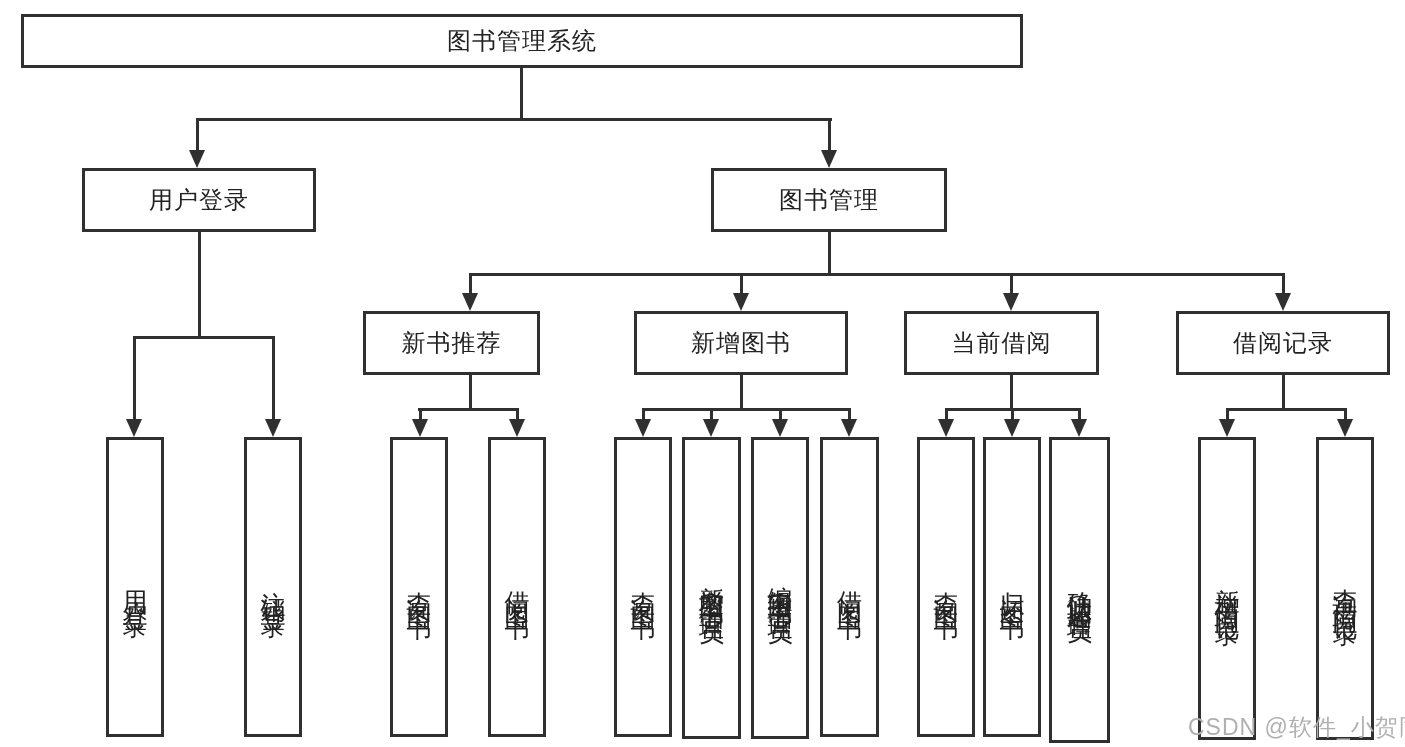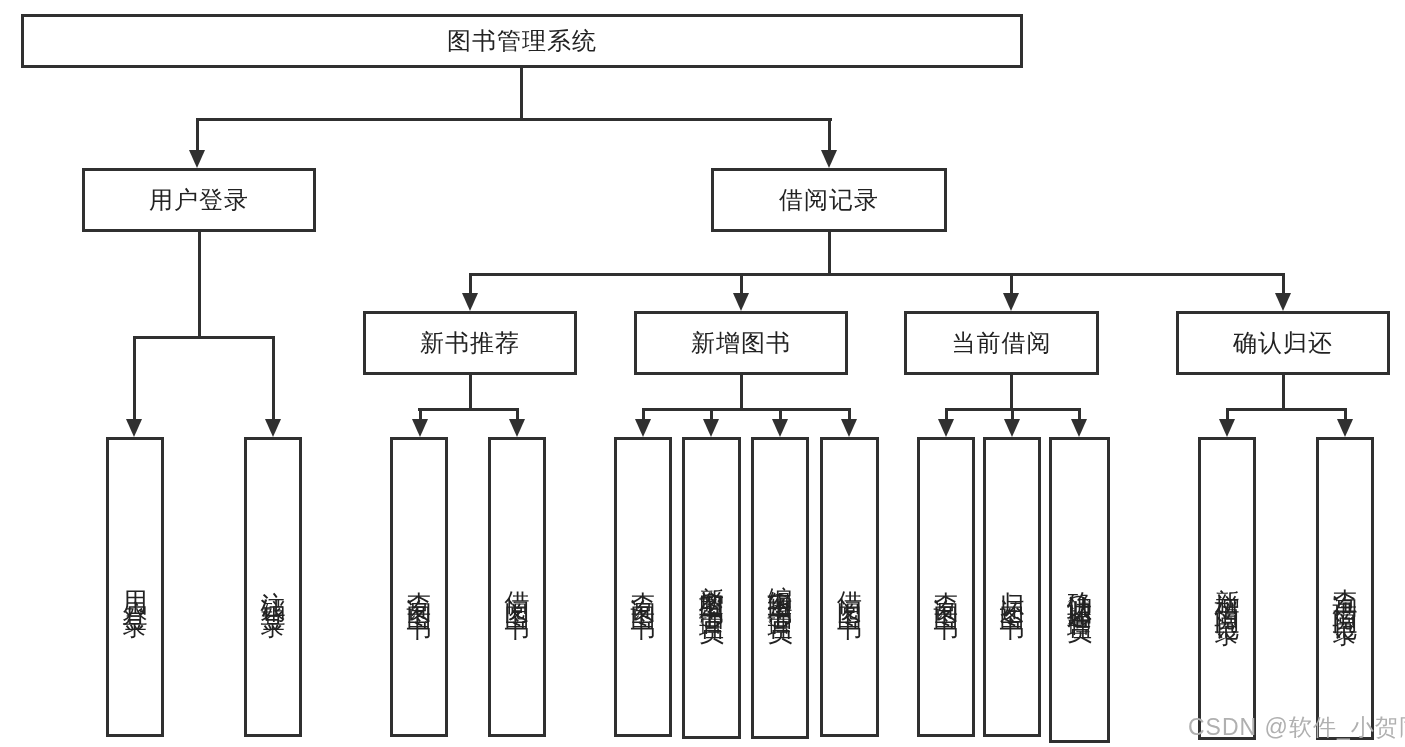--- a/index.html
+++ b/index.html
@@ -59,38 +59,38 @@
 <div class="canvas">
 
   <div class="box" style="left:21px;top:14px;width:1002px;height:54px">图书管理系统</div>
 
   <div class="vline" style="left:520px;top:68px;height:50px"></div>
   <div class="hline" style="left:196px;top:118px;width:636px"></div>
   <div class="arrow" style="left:189px;top:118px;height:50px"></div>
   <div class="arrow" style="left:821px;top:118px;height:50px"></div>
 
   <div class="box" style="left:82px;top:168px;width:234px;height:64px">用户登录</div>
-  <div class="box" style="left:711px;top:168px;width:236px;height:64px">借阅记录</div>
+  <div class="box" style="left:711px;top:168px;width:236px;height:64px">图书管理</div>
 
   <div class="vline" style="left:198px;top:232px;height:104px"></div>
   <div class="hline" style="left:133px;top:336px;width:142px"></div>
   <div class="arrow" style="left:126px;top:336px;height:101px"></div>
   <div class="arrow" style="left:265px;top:336px;height:101px"></div>
 
   <div class="vline" style="left:828px;top:232px;height:41px"></div>
   <div class="hline" style="left:469px;top:273px;width:814px"></div>
   <div class="arrow" style="left:462px;top:273px;height:38px"></div>
   <div class="arrow" style="left:733px;top:273px;height:38px"></div>
   <div class="arrow" style="left:1003px;top:273px;height:38px"></div>
   <div class="arrow" style="left:1275px;top:273px;height:38px"></div>
 
-  <div class="box" style="left:363px;top:311px;width:214px;height:64px">新书推荐</div>
+  <div class="box" style="left:363px;top:311px;width:177px;height:64px">新书推荐</div>
   <div class="box" style="left:634px;top:311px;width:214px;height:64px">新增图书</div>
   <div class="box" style="left:904px;top:311px;width:195px;height:64px">当前借阅</div>
-  <div class="box" style="left:1176px;top:311px;width:214px;height:64px">确认归还</div>
+  <div class="box" style="left:1176px;top:311px;width:214px;height:64px">借阅记录</div>
 
   <div class="vline" style="left:469px;top:375px;height:33px"></div>
   <div class="hline" style="left:418px;top:408px;width:100px"></div>
   <div class="arrow" style="left:412px;top:408px;height:29px"></div>
   <div class="arrow" style="left:509px;top:408px;height:29px"></div>
 
   <div class="vline" style="left:740px;top:375px;height:33px"></div>
   <div class="hline" style="left:642px;top:408px;width:208px"></div>
   <div class="arrow" style="left:635px;top:408px;height:29px"></div>
   <div class="arrow" style="left:703px;top:408px;height:29px"></div>

